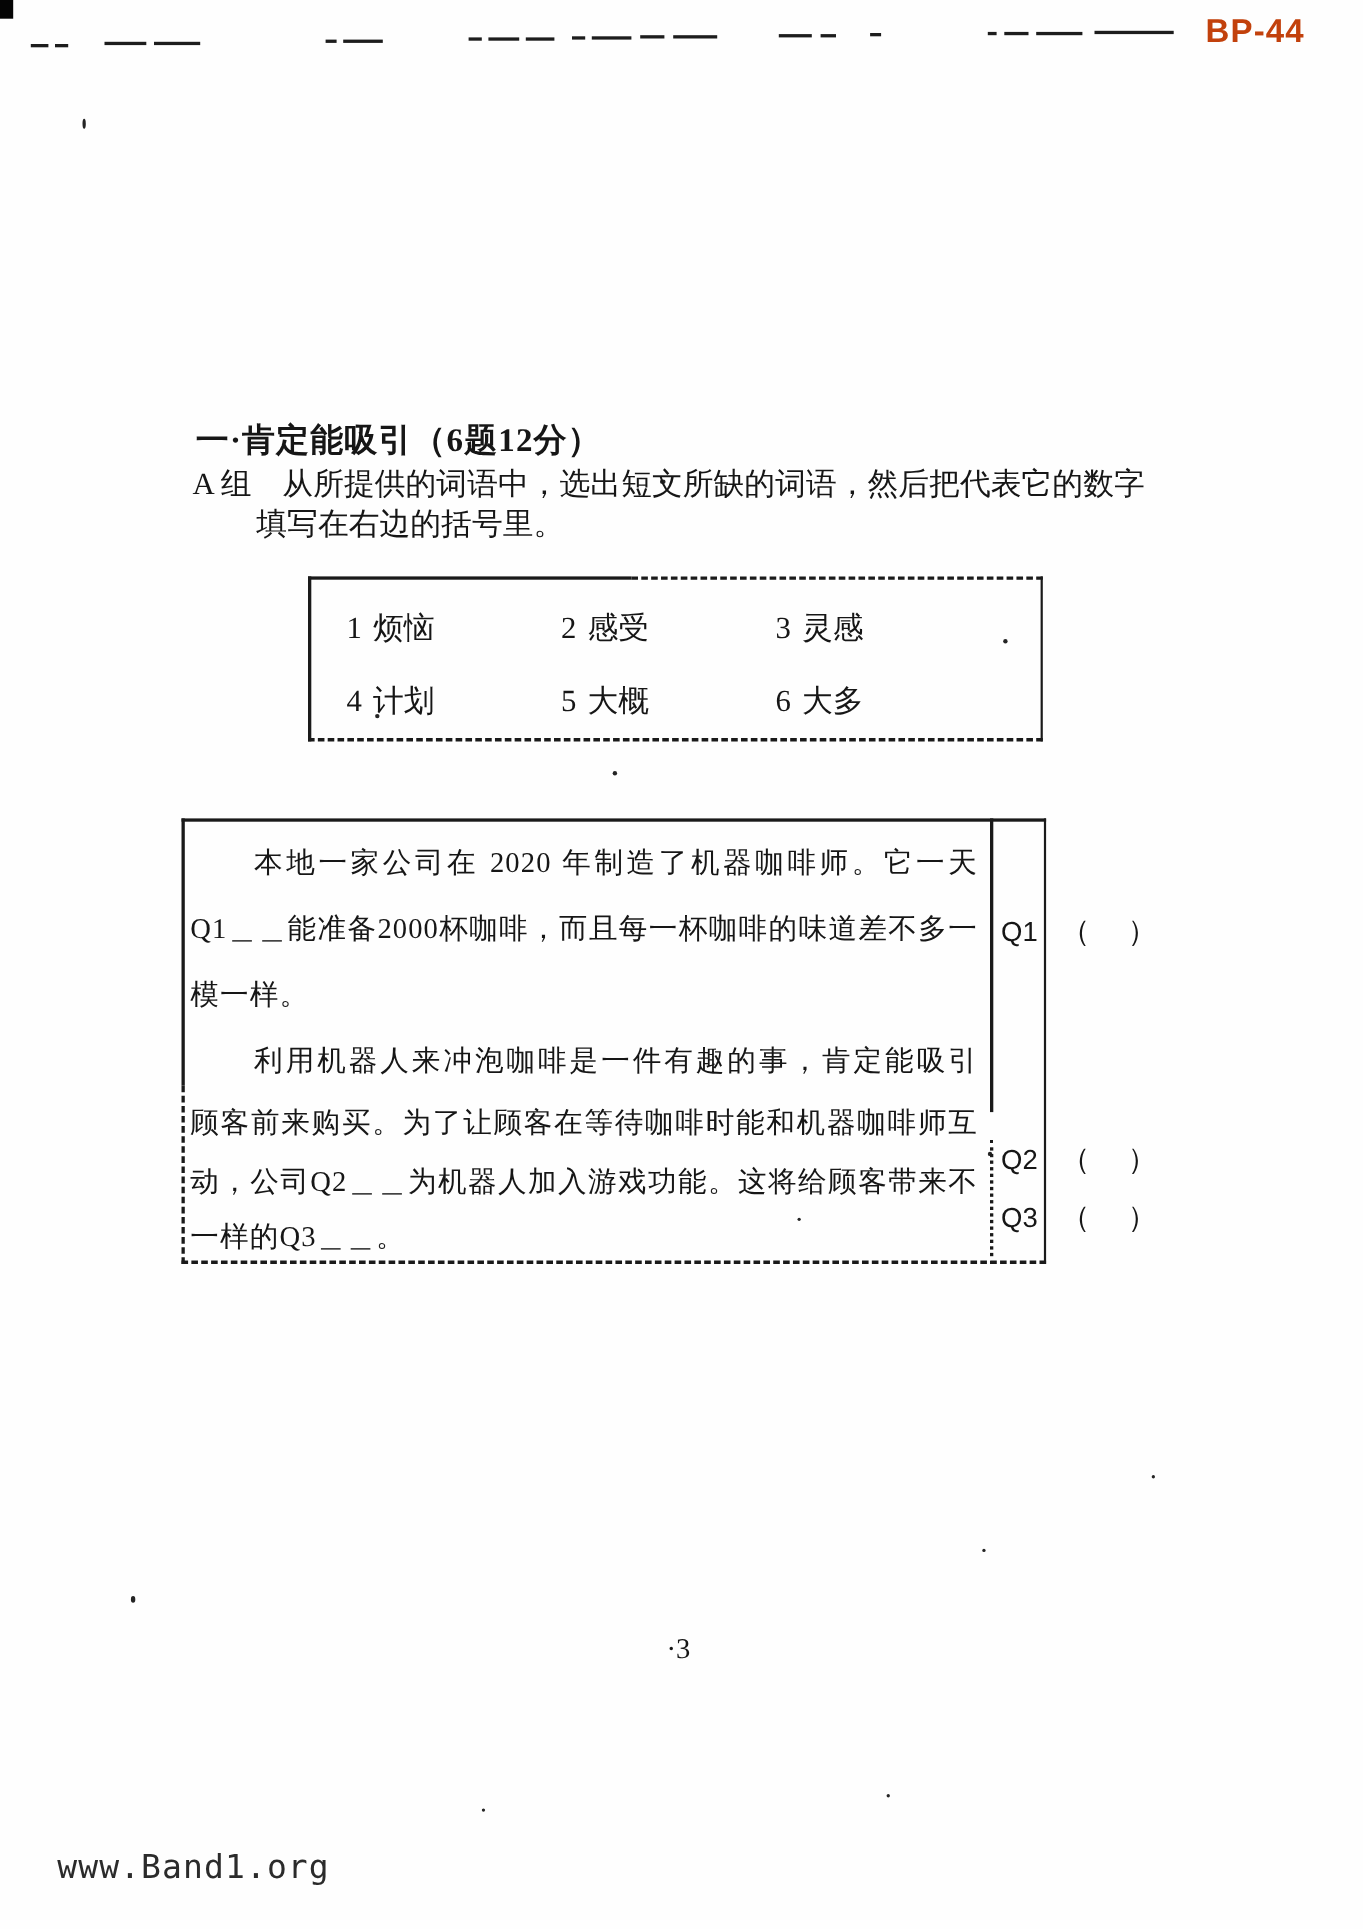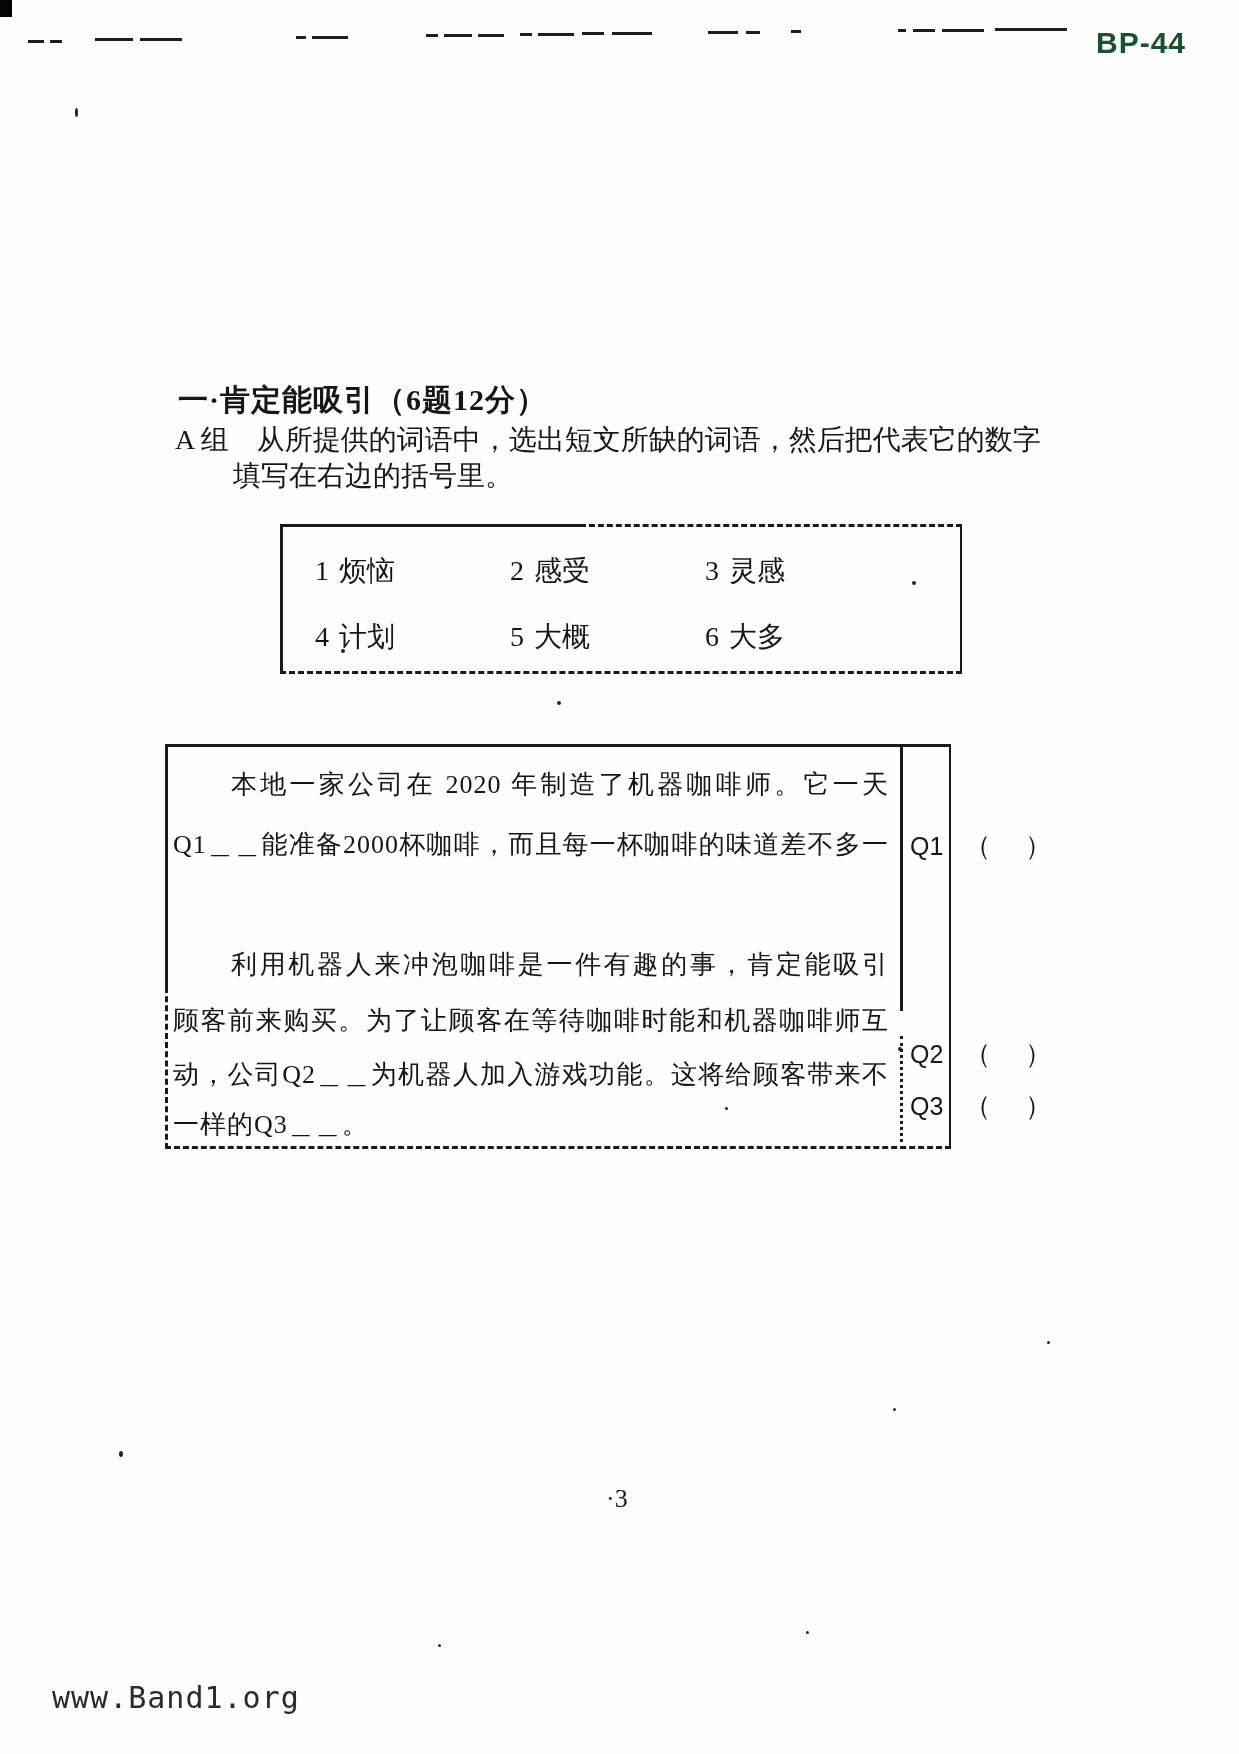--- a/index.html
+++ b/index.html
@@ -5,28 +5,28 @@
   html,body{margin:0;padding:0;}
   body{
     width:1239px;height:1754px;position:relative;background:#fefefe;
     font-family:"Liberation Serif","DejaVu Serif",serif;color:#161616;
     overflow:hidden;
   }
   
   .dash{position:absolute;height:3px;background:#1d1d1d;}
   .speck{position:absolute;background:#242424;border-radius:50%;}
   .corner-notch{position:absolute;left:0;top:0;width:12px;height:17px;background:#050505;}
-  .header-code{position:absolute;left:1096px;top:26px;font-size:30px;font-weight:700;
-    font-family:"Liberation Sans","DejaVu Sans",sans-serif;letter-spacing:1px;color:#14532d;}
+  .header-code{position:absolute;left:1096px;top:12px;font-size:30px;font-weight:700;
+    font-family:"Liberation Sans","DejaVu Sans",sans-serif;letter-spacing:1px;color:#c2410c;}
   
   .sec-title{position:absolute;left:178px;top:380px;font-size:30px;font-weight:700;letter-spacing:1px;}
   .instr1{position:absolute;left:175px;top:421px;font-size:28px;}
   .instr2{position:absolute;left:233px;top:457px;font-size:28px;}
   
-  .wordbox{position:absolute;left:280px;top:524px;width:668px;height:150px;padding-left:14px;}
+  .wordbox{position:absolute;left:280px;top:524px;width:668px;height:150px;}
   .wb-top-left{position:absolute;left:0;top:0;width:44%;border-top:3px solid #1a1a1a;}
   .wb-top-right{position:absolute;left:44%;top:0;width:56%;border-top:3px dashed #1a1a1a;}
   .wb-bottom{position:absolute;left:0;bottom:0;width:100%;border-top:3px dashed #1a1a1a;}
   .wb-left{position:absolute;left:0;top:0;height:100%;border-left:3px solid #1a1a1a;}
   .wb-right{position:absolute;right:0;top:0;height:100%;border-right:2px solid #1a1a1a;}
   .wb-item{position:absolute;font-size:28px;white-space:nowrap;}
   .wb-item .num{margin-right:10px;}
   
   .pbox{position:absolute;left:165px;top:744px;width:786px;height:405px;}
   .pb-top{position:absolute;left:0;top:0;width:100%;border-top:3px solid #1a1a1a;}
@@ -114,20 +114,21 @@
   <div class="pb-top"></div>
   <div class="pb-right"></div>
   <div class="pb-bottom"></div>
   <div class="pb-left-top"></div>
   <div class="pb-left-bottom"></div>
   <div class="pb-div-top"></div>
   <div class="pb-div-bottom"></div>
 
   <div class="pline indent" style="top:24px;">本地一家公司在 2020 年制造了机器咖啡师。它一天</div>
   <div class="pline" style="top:84px;">Q1＿＿能准备2000杯咖啡，而且每一杯咖啡的味道差不多一</div>
+  <div class="pline no-just" style="top:144px;">模一样。</div>
   <div class="pline indent" style="top:204px;">利用机器人来冲泡咖啡是一件有趣的事，肯定能吸引</div>
   <div class="pline" style="top:260px;">顾客前来购买。为了让顾客在等待咖啡时能和机器咖啡师互</div>
   <div class="pline" style="top:314px;">动，公司Q2＿＿为机器人加入游戏功能。这将给顾客带来不</div>
   <div class="pline no-just" style="top:364px;">一样的Q3＿＿。</div>
 </div>
 
 <div class="ans" style="top:828px;">
   <span class="qlabel">Q1</span><span class="bo">（</span><span class="bc">）</span>
 </div>
 <div class="ans" style="top:1036px;">

